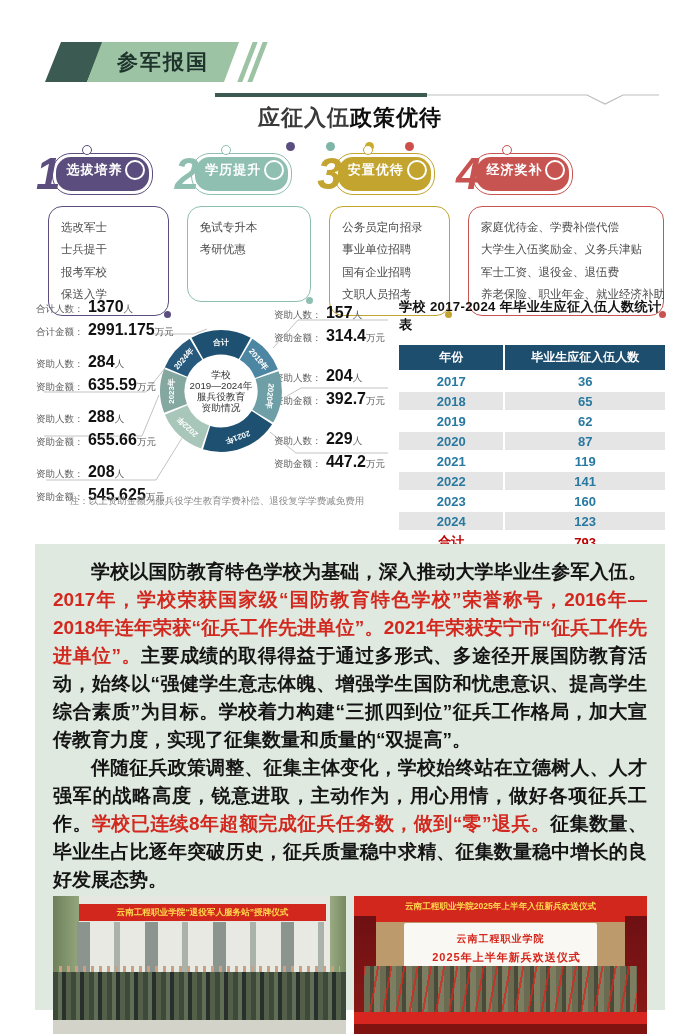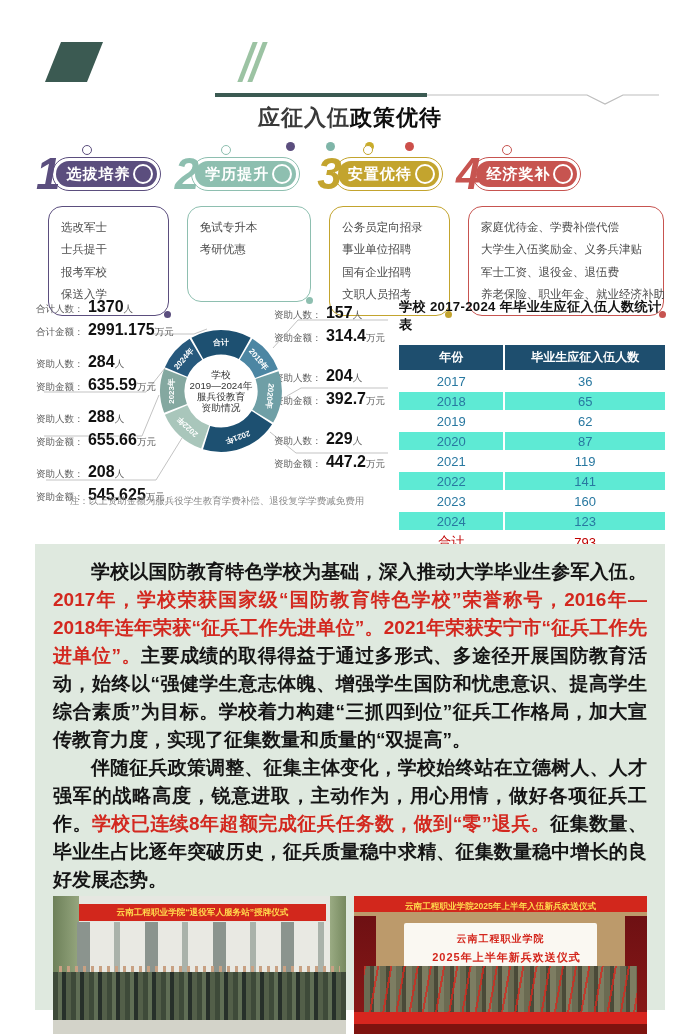--- a/index.html
+++ b/index.html
@@ -27,21 +27,21 @@
   .dots span{display:inline-block;width:9px;height:9px;border-radius:50%;margin:0 13px;}
 
   
   .policy{position:absolute;top:152px;left:36px;width:630px;display:flex;gap:4px;}
   .card{position:relative;}
   .c1{width:136px;} .c2{width:140px;} .c3{width:136px;} .c4{width:210px;}
   .card-head{position:relative;display:flex;align-items:center;height:44px;}
   .num{font-size:44px;font-style:italic;font-weight:800;color:var(--c);line-height:44px;
        margin-right:-4px;position:relative;z-index:2;}
   .pill{position:relative;background:var(--c);color:#fff;border-radius:15px;height:26px;
-        padding:0 4px 0 10px;display:flex;align-items:center;font-weight:bold;font-size:15px;
+        padding:0 4px 8px 10px;display:flex;align-items:center;font-weight:bold;font-size:13px;
         outline:1.5px solid var(--c);outline-offset:3px;letter-spacing:1px;white-space:nowrap;}
   .pill-circle{width:20px;height:20px;border-radius:50%;background:var(--c);
                border:2.5px solid #fff;margin-left:3px;box-sizing:border-box;flex:0 0 auto;}
   .loop-dot{position:absolute;top:-7px;left:46px;width:8px;height:8px;border:1.5px solid var(--c);
             border-radius:50%;background:#fff;z-index:3;}
   .card-body{position:relative;margin:10px 2px 0 12px;border:1.5px solid var(--c);
              border-radius:14px;padding:9px 8px 9px 12px;min-height:96px;box-sizing:border-box;}
   .card-body::after{content:'';position:absolute;right:-3px;bottom:-3px;width:7px;height:7px;
              border-radius:50%;background:var(--c);}
   .item{font-size:11.5px;color:#4b4b4b;line-height:1.95;white-space:nowrap;}
@@ -58,23 +58,23 @@
   .gap1{margin-top:14px;} .gap2{margin-top:22px;}
   .donut{position:absolute;left:118px;top:26px;width:134px;height:134px;}
   .note{position:absolute;bottom:2px;left:0;width:100%;text-align:center;font-size:9.5px;color:#8a8a8a;}
 
   
   .tblblk{position:absolute;top:298px;left:399px;width:266px;}
   .tbl-title{font-size:13.2px;font-weight:800;color:#111;margin:0 0 9px 0;letter-spacing:.3px;}
   table.stat{border-collapse:separate;border-spacing:0 2px;width:266px;}
   table.stat th{background:#1e4e6e;color:#fff;font-size:12px;font-weight:bold;height:23px;}
   table.stat th:first-child{width:40%;border-right:2px solid #fff;}
-  table.stat td{text-align:center;height:16px;font-size:13px;font-weight:normal;color:#2878a0;margin-top:43px;}
+  table.stat td{text-align:center;height:16px;font-size:13px;font-weight:bold;color:#2878a0;margin-top:43px;}
   table.stat td:first-child{border-right:2px solid #fff;}
-  table.stat tr.alt td{background:#5eead4;}
+  table.stat tr.alt td{background:#e5e5e5;}
   table.stat tr.total td{color:#c00000;background:#fff;}
 
   
   .panel{position:absolute;top:544px;left:35px;width:630px;height:466px;background:#dfe9df;
          box-sizing:border-box;padding:14px 18px 10px 18px;}
   .panel p{margin:0;text-indent:2em;font-size:19px;line-height:28px;font-weight:bold;
            color:#141414;text-align:justify;}
   .red{color:#d3281f;}
 
   
@@ -90,41 +90,42 @@
   .banner{position:absolute;background:#d2271c;color:#ffd94d;font-weight:bold;text-align:center;
           overflow:hidden;white-space:nowrap;}
   .ph-l .banner{top:8px;left:26px;right:20px;height:17px;line-height:17px;font-size:8.6px;}
   .heads{position:absolute;left:6px;right:6px;bottom:60px;height:8px;
       background:repeating-linear-gradient(90deg,#c8a183 0 3px,transparent 3px 8px);}
   .crowd-l{position:absolute;left:0;right:0;bottom:14px;height:48px;
       background:repeating-linear-gradient(90deg,#3e4a39 0 5px,#606e55 5px 9px,#27302a 9px 13px,#535f49 13px 18px);}
   .ground{position:absolute;left:0;right:0;bottom:0;height:14px;background:#d3d3c9;}
 
   .ph-r{background:#bc9a6b;}
-  .ph-r .banner{top:0;left:0;right:0;height:16px;line-height:20px;font-size:8.6px;}
+  .ph-r .banner{top:0;left:0;right:0;height:26px;line-height:20px;font-size:8.6px;}
   .curtain{position:absolute;top:20px;bottom:0;width:22px;background:linear-gradient(#6e1013,#8c1a17);}
   .cu-l{left:0;} .cu-r{right:0;}
   .screen{position:absolute;left:17%;right:17%;top:27px;height:52px;background:#faf8f2;border-radius:2px;
           text-align:center;}
   .screen .t1{margin-top:9px;font-size:10px;font-weight:bold;color:#d4261c;letter-spacing:1px;}
   .screen .t2{margin-top:4px;font-size:11px;font-weight:bold;color:#d4261c;letter-spacing:1px;padding-left:12px;}
   .crowd-r{position:absolute;left:10px;right:10px;bottom:22px;height:46px;
       background:repeating-linear-gradient(90deg,#6b6b52 0 6px,#4a4a38 6px 10px,#7d7d62 10px 16px);}
   .sashes{position:absolute;left:10px;right:10px;bottom:22px;height:46px;
       background:repeating-linear-gradient(100deg,rgba(216,38,28,.75) 0 2px,transparent 2px 13px);}
   .tableband{position:absolute;left:0;right:0;bottom:0;height:22px;
       background:linear-gradient(#d7261f 0 55%,#7e130f 55% 100%);}
 </style>
 </head>
 <body>
 
 <div class="page">
 
   <div class="hdr">
     <div class="hdr-dark"></div>
+    <div class="hdr-badge">参军报国</div>
     <div class="hdr-slash s1"></div>
     <div class="hdr-slash s2"></div>
     <svg class="hdr-line" width="445" height="18">
       <rect x="0" y="3" width="212" height="4" fill="#3b5a52"></rect>
       <polyline points="212,5 372,5 390,14 408,5 444,5" fill="none" stroke="#bdbdbd" stroke-width="1.2"></polyline>
     </svg>
   </div>
 
   <div class="sec-title">
     <span class="lt">应征入伍</span><span class="bd">政策优待</span>

